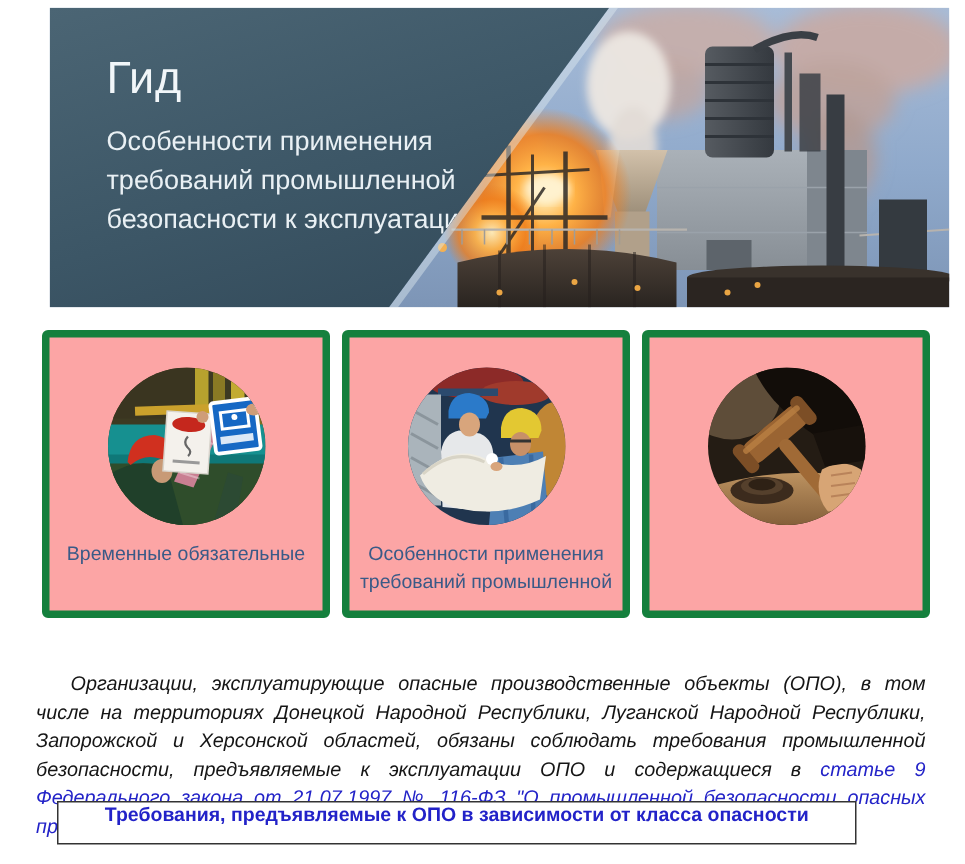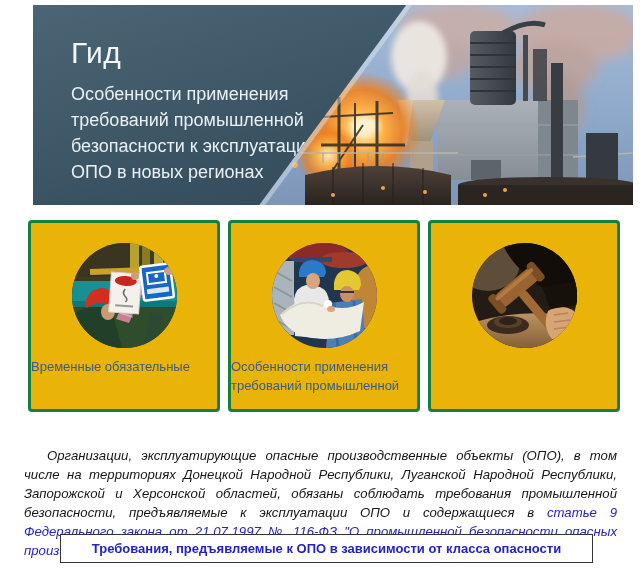--- a/index.html
+++ b/index.html
@@ -15,34 +15,34 @@
   .panel{position:absolute;inset:0;
       clip-path:polygon(0 0,62.2% 0,37.7% 100%,0 100%);
       background:linear-gradient(163deg,#4b6574 0%,#3c5666 45%,#2c4150 100%);}
   .panel-inner{position:absolute;left:38px;top:30px;color:#f1f6f9;}
   .hero-title{margin:0;font-size:30px;font-weight:400;line-height:1.2;letter-spacing:.5px;}
   .hero-sub{margin-top:10px;font-size:18px;line-height:26px;font-weight:400;color:#e9f0f4;}
   .hero-sub span{display:block;white-space:nowrap;}
 
   
   .cards{position:absolute;left:28px;top:220px;width:592px;height:192px;display:flex;gap:8px;}
-  .card{width:192px;height:192px;box-sizing:border-box;background:#eab308;
-        border:3px solid #15803d;border-radius:4px;cursor:pointer;}
+  .card{width:192px;height:192px;box-sizing:border-box;background:#fca5a5;
+        border:5px solid #15803d;border-radius:4px;text-align:center;cursor:pointer;}
   .circle{width:105px;height:105px;margin:20px auto 0;display:block;}
   .card-label{margin-top:9px;font-size:13px;line-height:19px;color:#3a5a87;text-decoration:none;display:block;}
   .card-label span{display:block;white-space:nowrap;}
 
   
   .para{position:absolute;left:24px;top:433px;width:593px;font-size:13.2px;line-height:19px;
         color:#151515;text-align:justify;text-indent:23px;font-style:italic;}
   .law-link{color:#2323c8;text-decoration:none;cursor:pointer;}
 
   
-  .bottom-box{position:absolute;left:60px;top:534px;width:531px;height:27px;
-        border:1px solid #333;display:flex;align-items:center;justify-content:center;
+  .bottom-box{position:absolute;left:38px;top:534px;width:531px;height:27px;
+        border:1px solid #333;display:flex;justify-content:center;
         cursor:pointer;background:#fff;}
   .bottom-box b{font-size:13px;color:#2222c8;font-weight:bold;white-space:nowrap;}
 </style>
 </head>
 <body>
 
 <div id="page">
 
   <div class="banner">
     <svg class="photo" viewBox="0 0 600 200" preserveAspectRatio="none">
@@ -168,21 +168,20 @@
     </svg>
 
     <div class="panel-edge"></div>
     <div class="panel">
       <div class="panel-inner">
         <h1 class="hero-title">Гид</h1>
         <div class="hero-sub">
           <span>Особенности применения</span>
           <span>требований промышленной</span>
           <span>безопасности к эксплуатации</span>
-          <span>ОПО в новых регионах</span>
         </div>
       </div>
     </div>
   </div>
 
   <div class="cards">
 
     <div class="card">
       <svg class="circle" viewBox="0 0 105 105">
         <defs>

